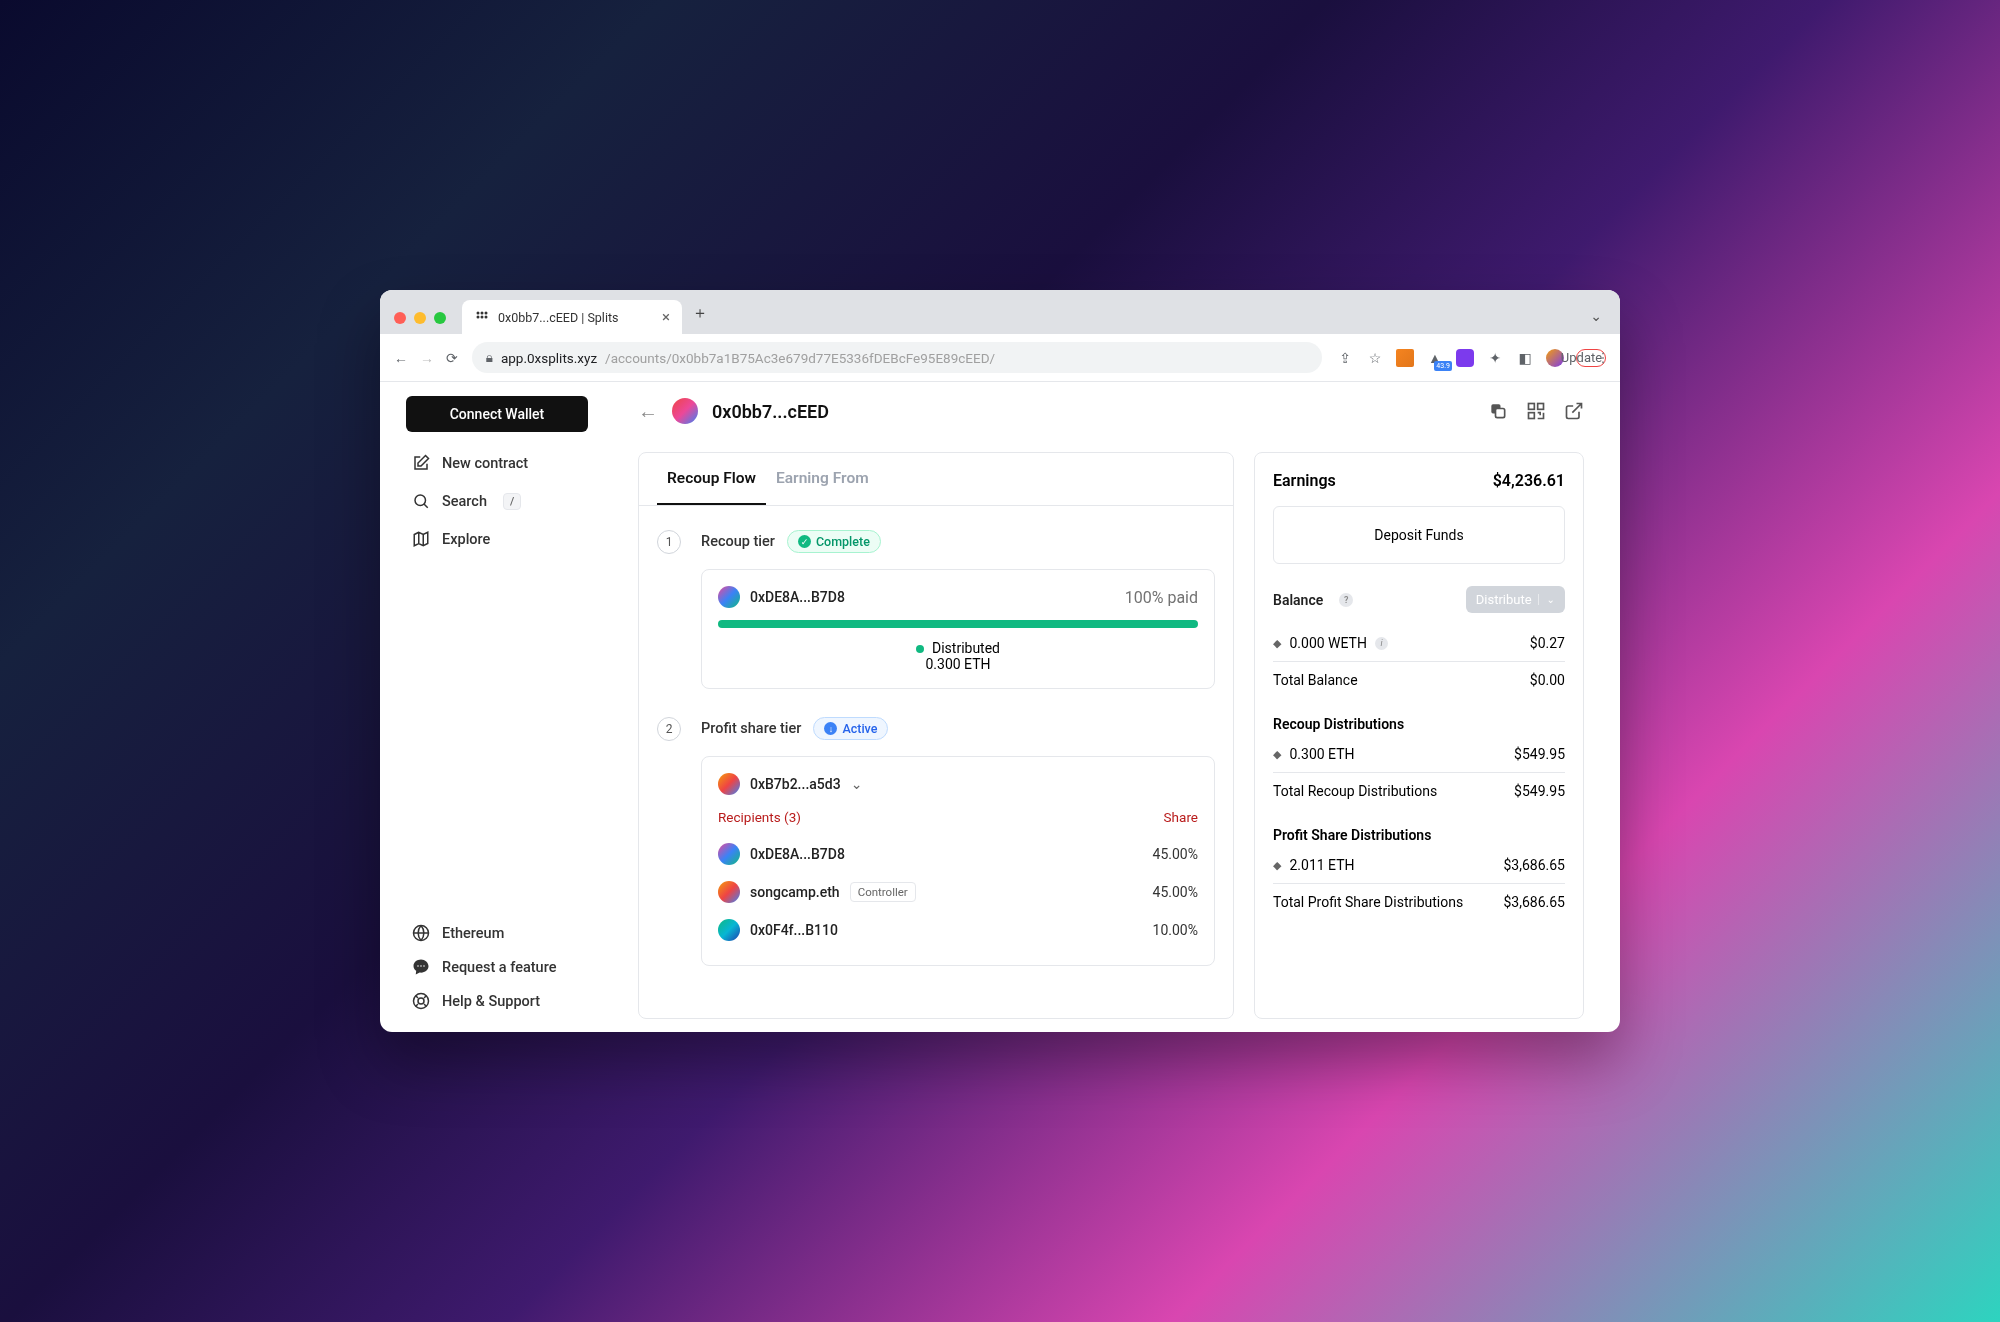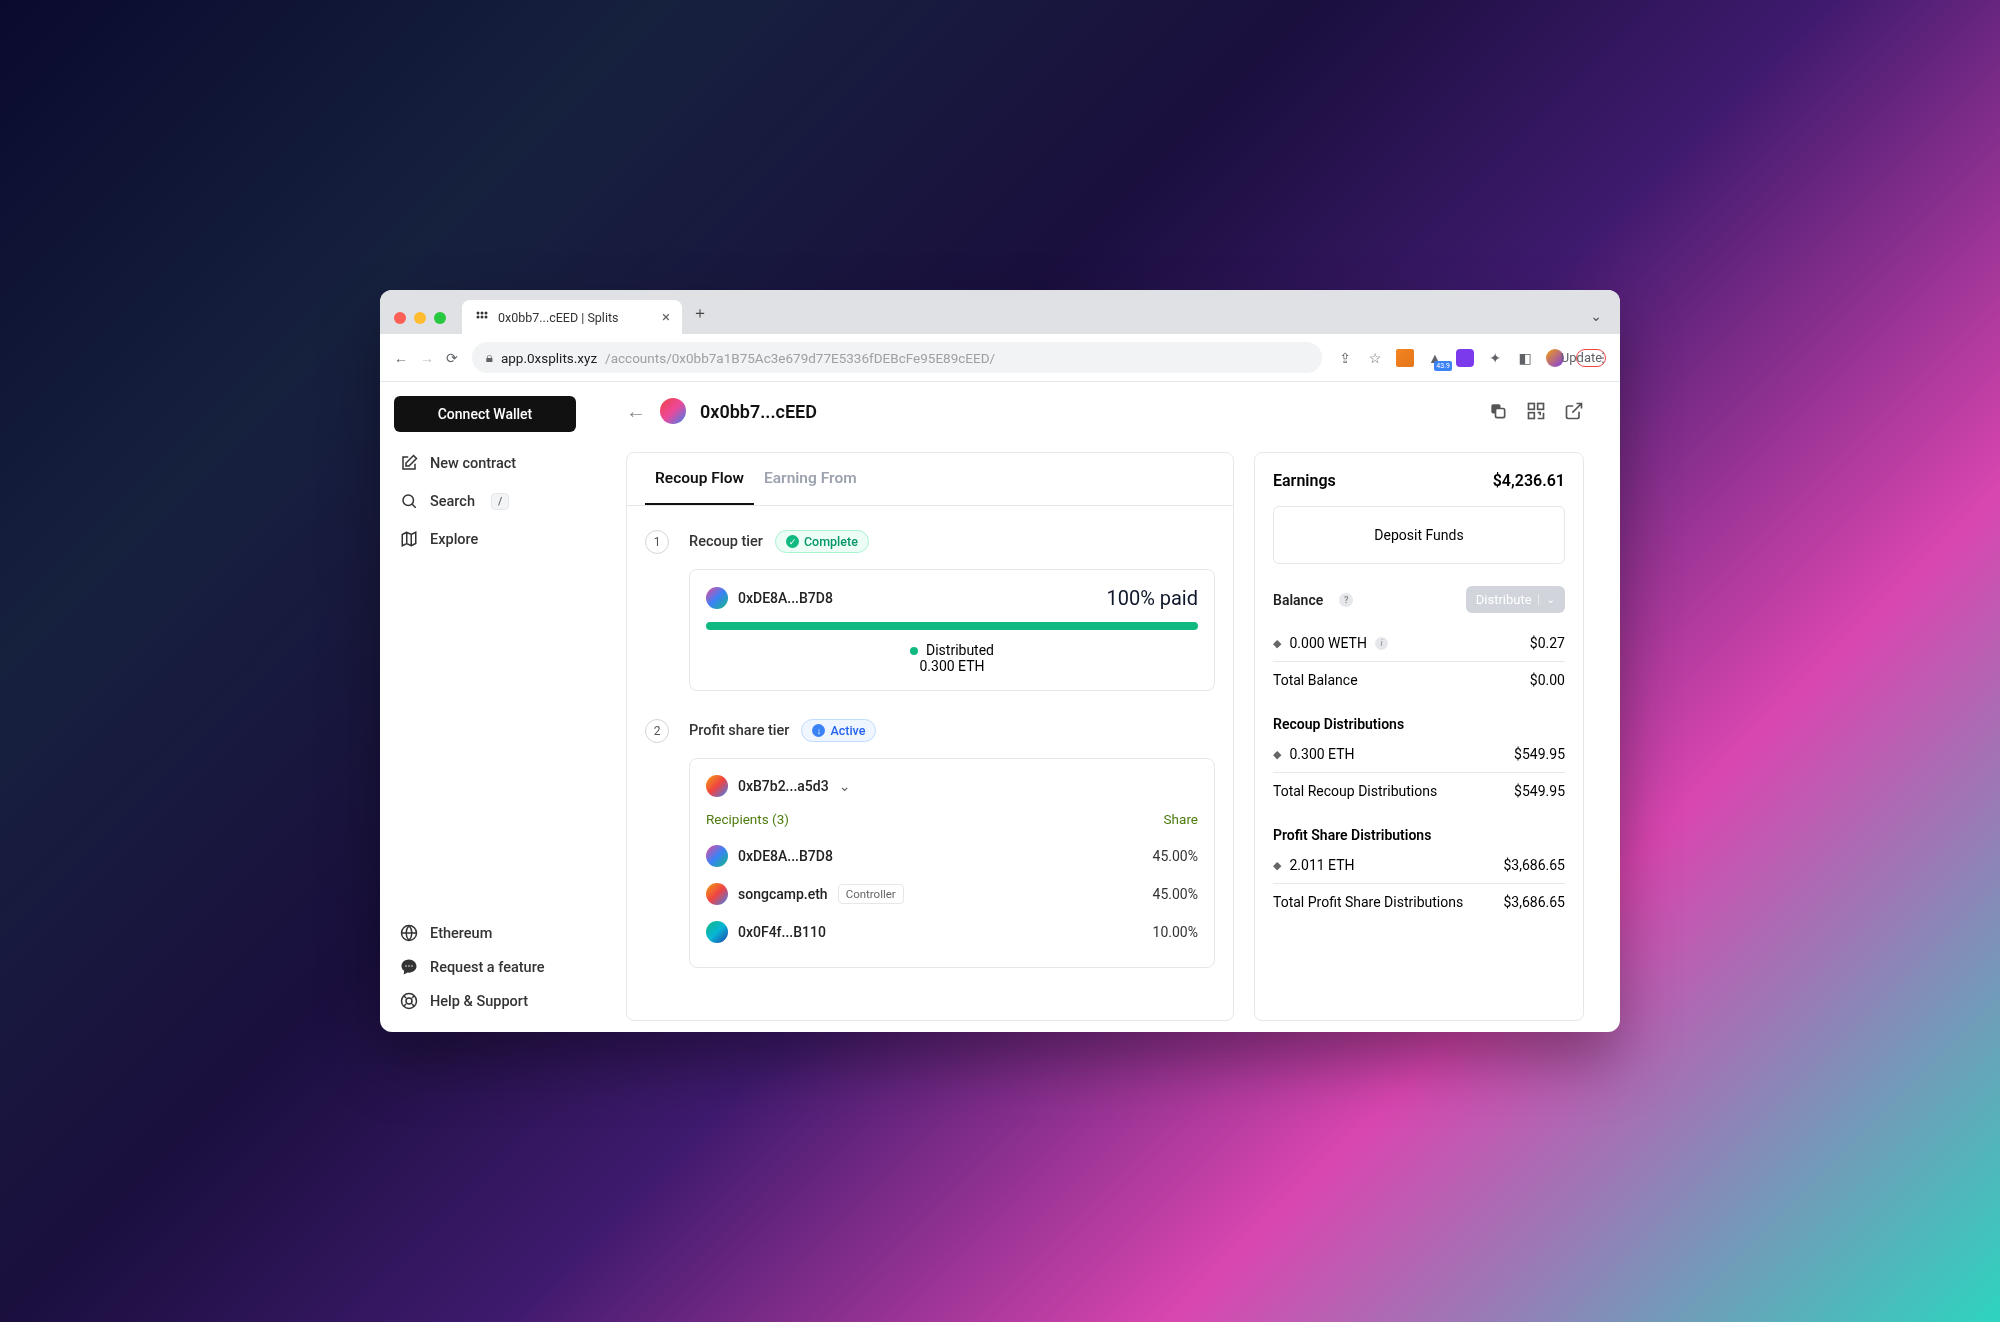--- a/index.html
+++ b/index.html
@@ -87,21 +87,21 @@
   font-size: 13px;
   display: flex;
   align-items: center;
   gap: 6px;
 }
 .avatar-sm { width: 18px; height: 18px; border-radius: 50%; background: linear-gradient(135deg, #f59e0b, #7c3aed); }
 .badge-num { position: relative; display: flex; }
 .badge-num::after { content: "43.9"; position: absolute; bottom: -4px; right: -8px; background: #3b82f6; color: #fff; font-size: 7px; padding: 1px 2px; border-radius: 2px; }
 
 
-.app { display: flex; height: 650px; }
+.app { display: flex; height: 650px; margin-left: 12px; }
 .sidebar {
   width: 210px;
   padding: 14px;
   display: flex;
   flex-direction: column;
   gap: 4px;
 }
 .connect-wallet {
   background: #111;
   color: #fff;
@@ -208,26 +208,26 @@
 }
 .addr-row { display: flex; align-items: center; gap: 10px; margin-bottom: 12px; }
 .addr-row.space { justify-content: space-between; }
 .addr-av {
   width: 22px; height: 22px; border-radius: 50%;
   background: linear-gradient(135deg, #ec4899, #3b82f6, #10b981);
 }
 .addr-av.v2 { background: linear-gradient(135deg, #f59e0b, #ef4444, #3b82f6); }
 .addr-av.v3 { background: linear-gradient(135deg, #10b981, #06b6d4, #1e40af); }
 .addr-txt { font-size: 14px; font-weight: 500; color: #222; }
-.muted { color: #0f172a; font-size: 20px; }
+.muted { color: #737373; font-size: 16px; }
 .progress-bar { height: 8px; background: #10b981; border-radius: 4px; margin-bottom: 12px; }
 .dist-row { display: flex; align-items: center; justify-content: space-between; flex-direction: column; }
 .dist-row .dot-sm { width: 8px; height: 8px; background: #10b981; border-radius: 50%; display: inline-block; margin-right: 8px; }
 
-.recipients-header { display: flex; justify-content: space-between; color: #4d7c0f; font-size: 13.5px; margin: 14px 0 10px; }
+.recipients-header { display: flex; justify-content: space-between; color: #b91c1c; font-size: 13.5px; margin: 14px 0 10px; }
 .recipient-row { display: flex; align-items: center; gap: 10px; padding: 8px 0; }
 .recipient-row .share { margin-left: auto; font-size: 14px; color: #333; }
 .controller-badge { border: 1px solid #e5e7eb; border-radius: 4px; padding: 2px 7px; font-size: 11.5px; color: #666; }
 
 
 .earnings { padding: 18px; }
 .earnings-header { display: flex; justify-content: space-between; align-items: center; margin-bottom: 16px; }
 .earnings-header h3 { font-size: 16px; font-weight: 600; }
 .earnings-header .amt { font-size: 16px; font-weight: 600; }
 .deposit-btn {

